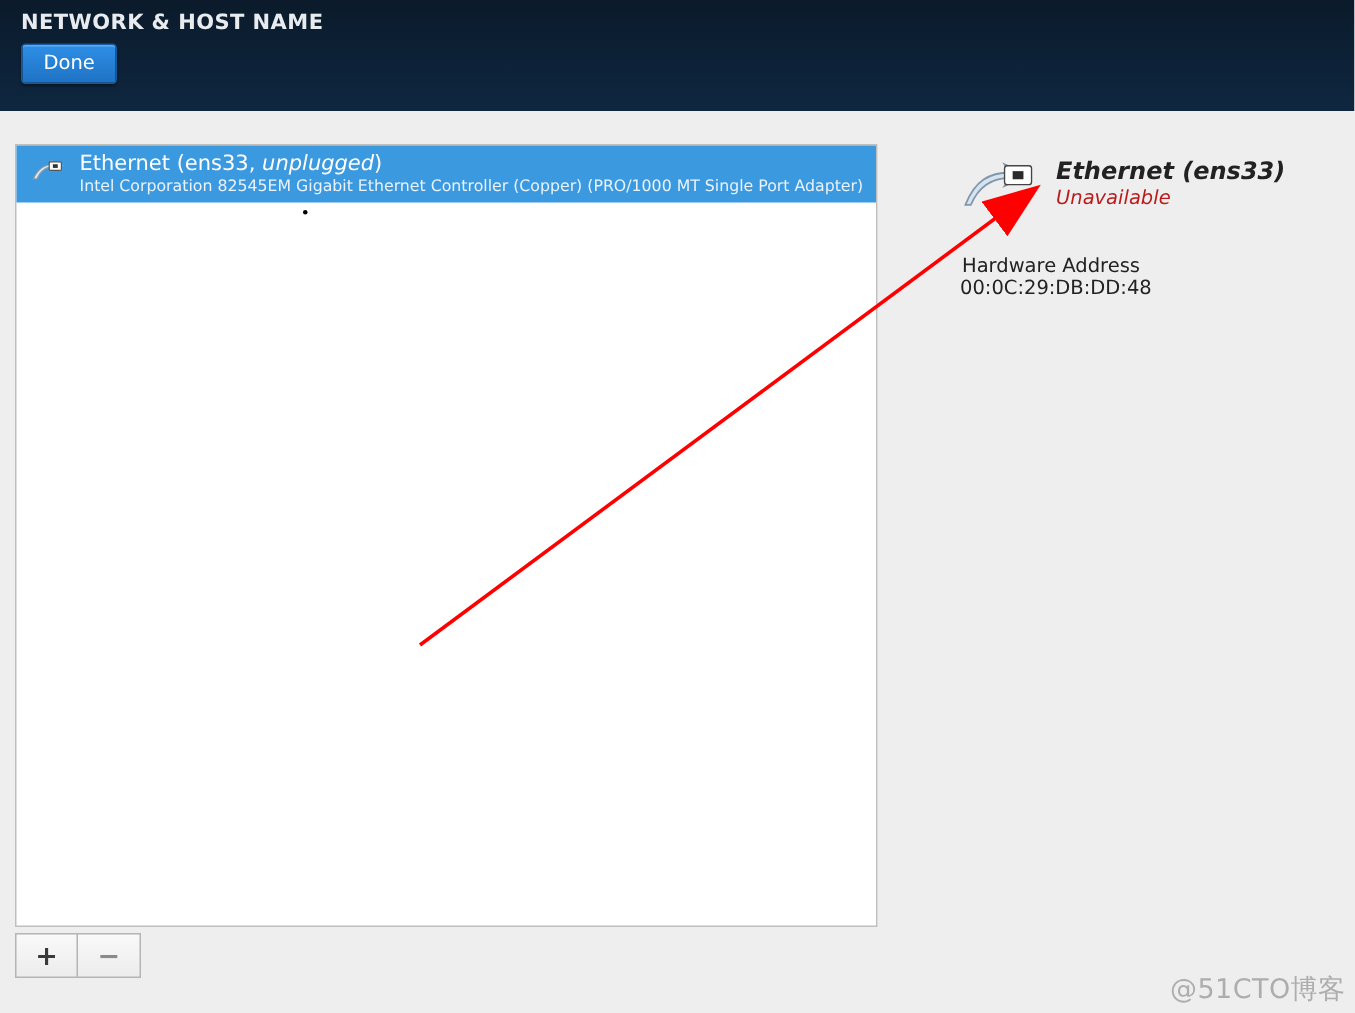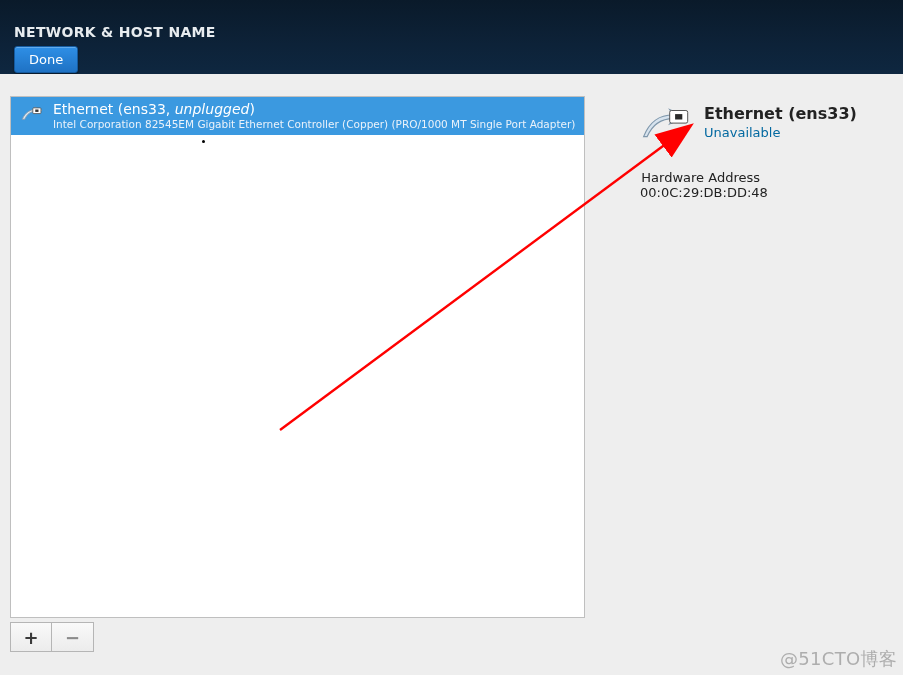--- a/index.html
+++ b/index.html
@@ -2,21 +2,21 @@
 <html><head>
   <meta charset="utf-8">
   <style>
     * { margin:0; padding:0; box-sizing:border-box; font-family:"DejaVu Sans","Cantarell",sans-serif; }
     html,body { width:903px; height:675px; background:#eeeeee; overflow:hidden; }
 
     
     .header {
       height:74px;
       background:linear-gradient(180deg,#0a1a2a 0%,#0d2238 60%,#0e2740 100%);
-      padding:24px 14px 0 14px;
+      padding:7px 14px 0 14px;
       color:#fff;
       position:relative;
     }
     .header .title { font-size:14px; font-weight:bold; letter-spacing:0.3px; color:#e8ecef; margin-bottom:6px; }
     .done-btn {
       display:inline-block;
       background:linear-gradient(180deg,#2e8fe6,#1f72c4);
       border:1px solid #155a9e;
       border-radius:3px;
       padding:5px 14px;
@@ -80,24 +80,24 @@
       cursor:pointer;
     }
     .sqbtn + .sqbtn{ border-left:none; color:#8a8a8a; }
 
     
     .details{
       position:absolute;
       left:640px; top:30px;
       width:250px;
     }
-    .details-head{ display:flex; gap:10px; align-items:flex-start; }
+    .details-head{ display:flex; gap:10px; align-items:flex-start;font-style:italic; }
     .nic-icon-big{ width:54px; height:40px; }
     .details-title{ font-size:16px; font-weight:bold; color:#222; }
-    .details-status{ font-size:13px; color:#0369a1; margin-top:2px; }
+    .details-status{ font-size:13px; color:#b91c1c; margin-top:2px; }
     .hwrow{ margin-top:26px; font-size:13px; color:#222; }
     .hwrow .lbl{ display:inline-block; width:120px; text-align:right; margin-right:2px; }
 
     
     .arrow{
       position:absolute;
       top:22px; left:10px;
       width:882px; height:520px;
       pointer-events:none;
     }

